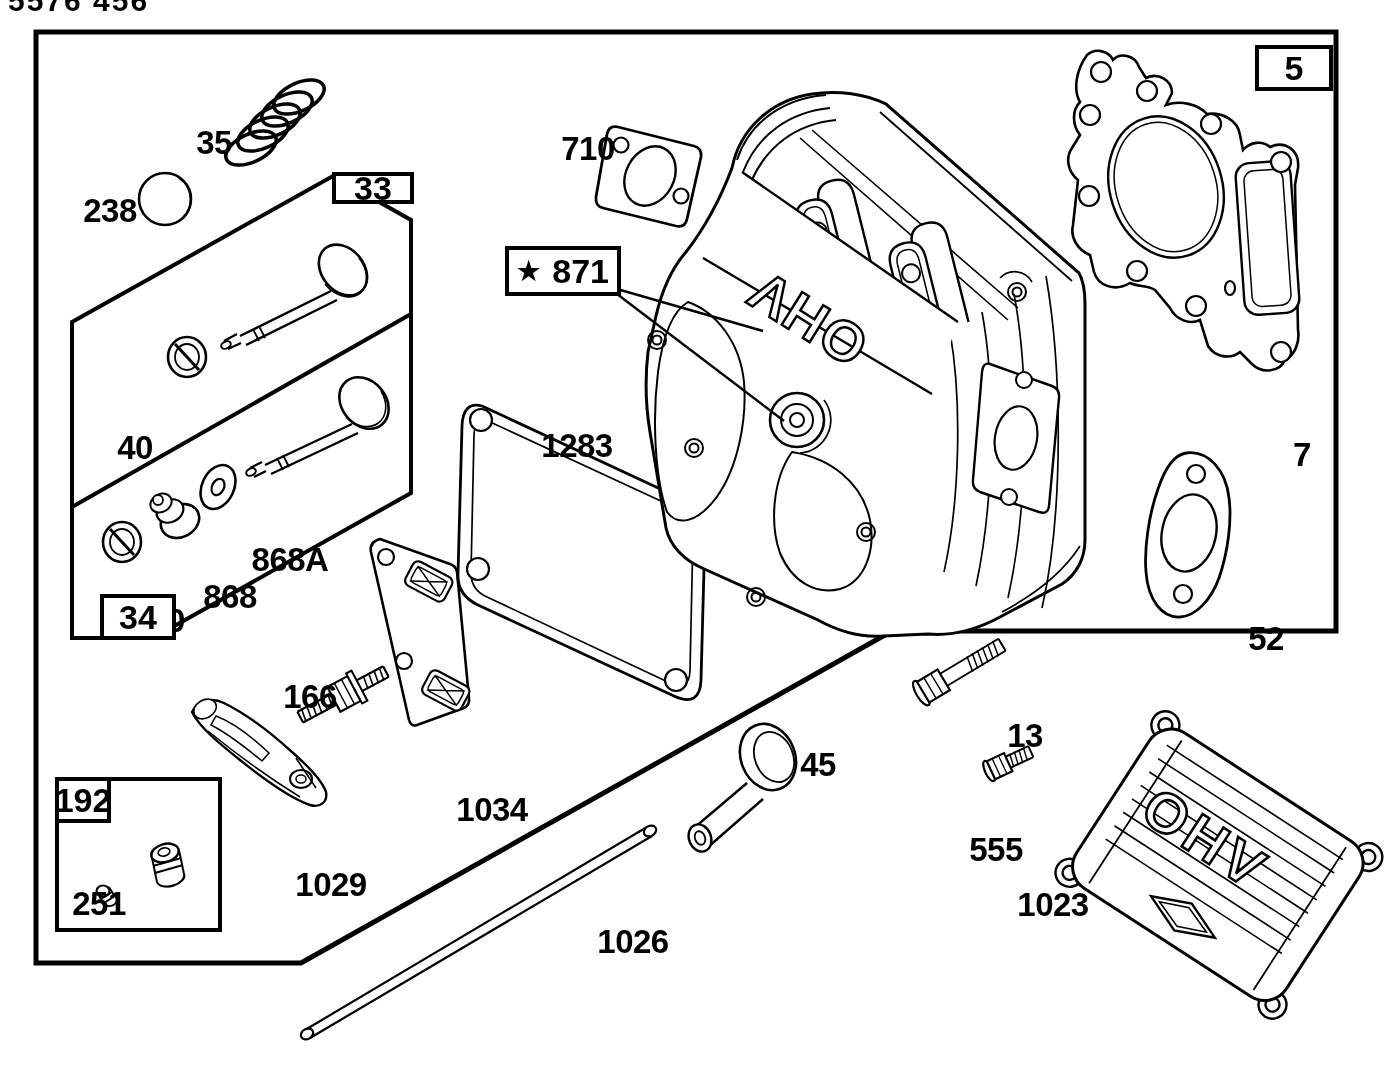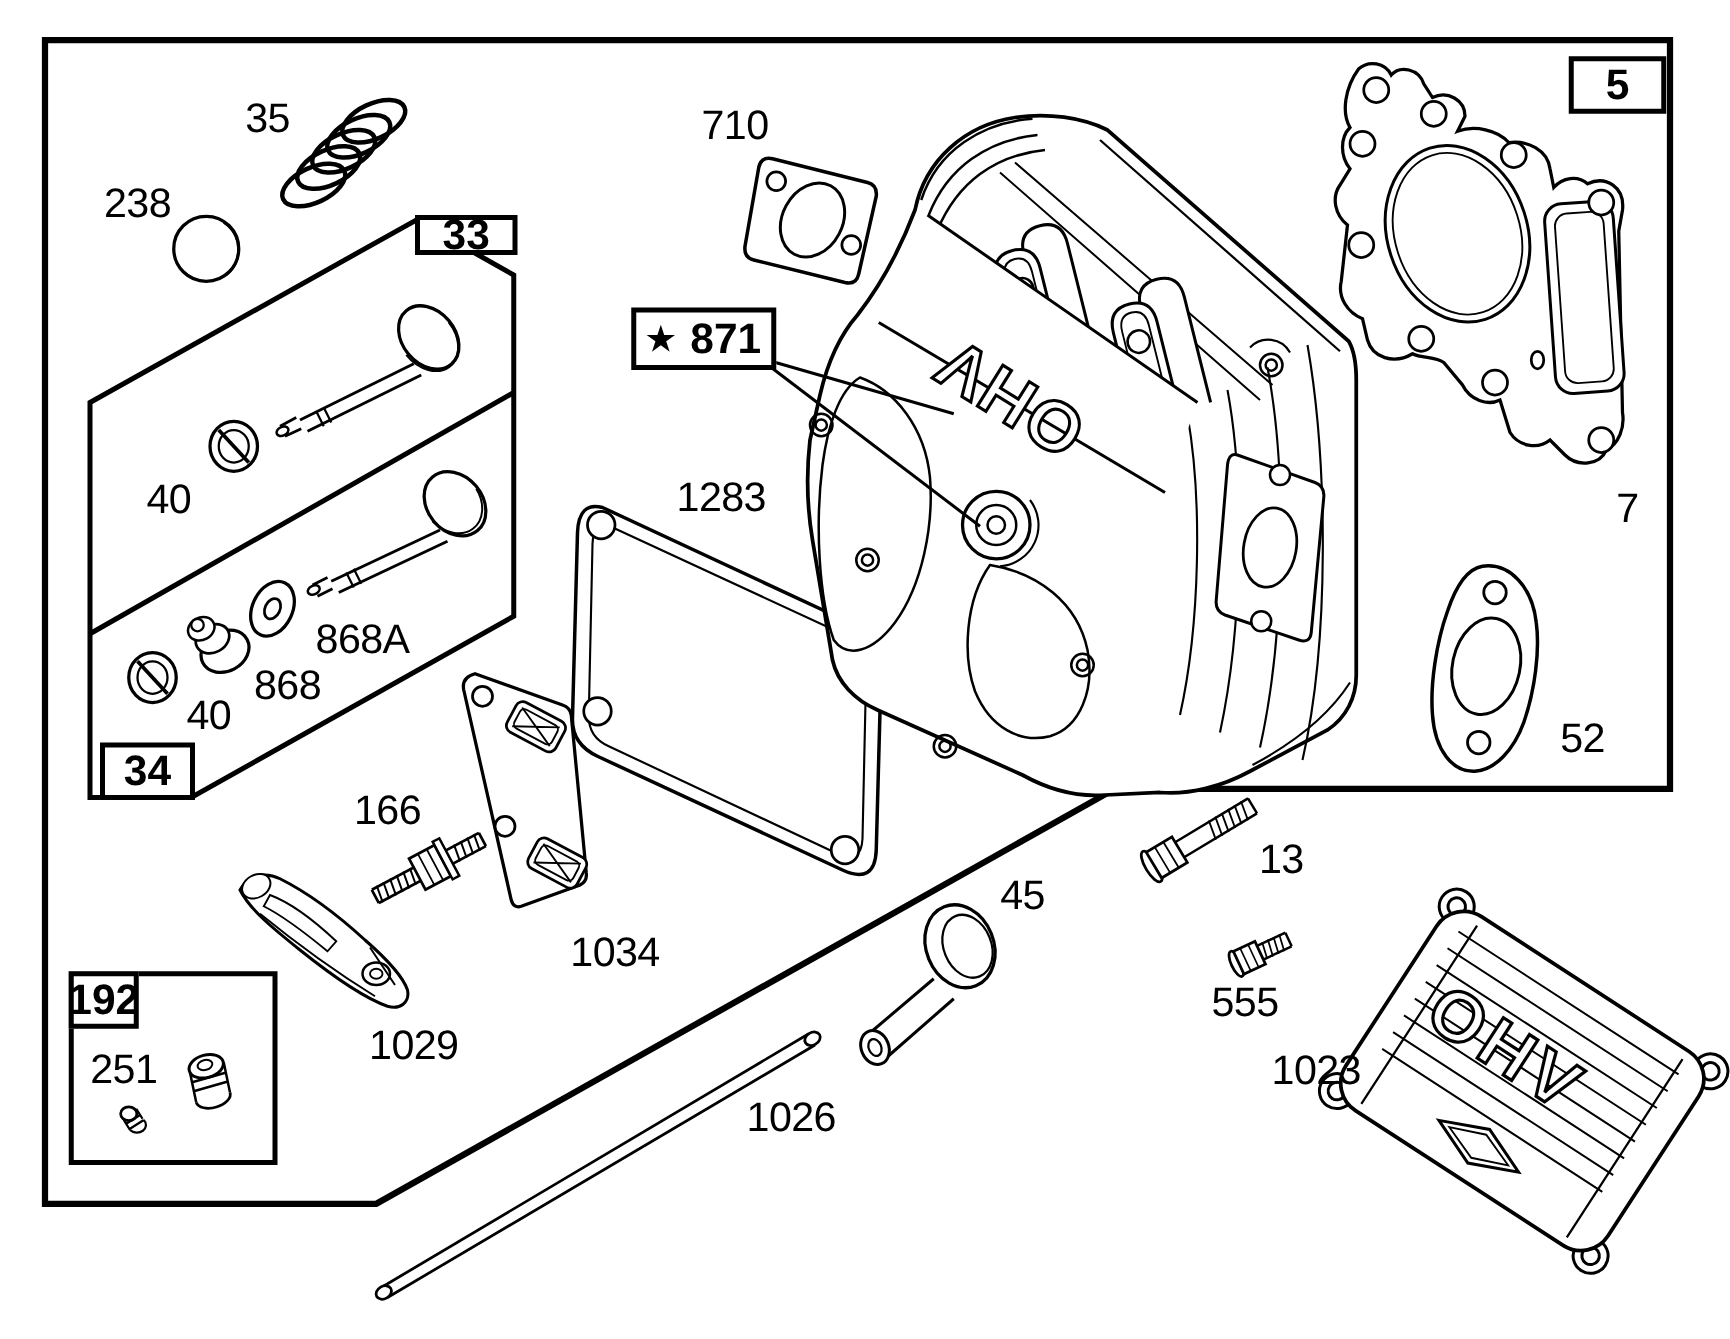--- a/index.html
+++ b/index.html
@@ -1,34 +1,37 @@
 <!DOCTYPE html>
 <html><head>
 <meta charset="utf-8">
 <style>
   html,body{margin:0;padding:0;background:#fff;}
   #canvas{position:relative;width:1384px;height:1071px;background:#fff;overflow:hidden;
           font-family:"Liberation Sans",sans-serif;color:#000;}
   #art{position:absolute;left:0;top:0;width:1384px;height:1071px;}
-  .label{position:absolute;transform:translate(-50%,-50%);font-weight:400;font-size:33px;
-         letter-spacing:-0.5px;white-space:nowrap;line-height:1;}
+  .label{position:absolute;transform:translate(-50%,-50%);font-weight:700;font-size:33px;
+         letter-spacing:-0.5px;white-space:nowrap;line-height:1;margin-top:48px;}
   .lbox{position:absolute;border:4px solid #000;background:#fff;display:flex;
         align-items:center;justify-content:center;font-weight:700;font-size:34px;
         box-sizing:border-box;line-height:1;}
   .obox{position:absolute;border:4px solid #000;background:transparent;box-sizing:border-box;}
   #corner-clip{position:absolute;left:8px;top:0;width:340px;height:20px;overflow:hidden;}
   #corner-clip span{position:absolute;left:0;top:-16px;font-weight:700;font-size:30px;letter-spacing:2px;}
   #star-lab{display:flex;align-items:center;gap:12px;}
   #star-lab .st{font-size:26px;}
 </style>
 </head>
 <body>
 
 <div id="canvas">
 
+  <div id="corner-clip">
+    <span>5576 456</span>
+  </div>
 
   <svg id="art" viewBox="0 0 1384 1071">
 
     <polygon points="36,32 1336,32 1336,631 892,631 301,963 36,963" fill="none" stroke="#000" stroke-width="5"></polygon>
 
     <g stroke="#000" fill="none" stroke-width="4">
       <polygon points="72,322 333,176 411,220 411,493 153,638 72,638"></polygon>
       <line x1="72" y1="507" x2="411" y2="314"></line>
     </g>
 
@@ -342,21 +345,21 @@
   <div class="label" style="left:1053px;top:856px">1023</div>
   <div class="label" style="left:1266px;top:590px">52</div>
   <div class="label" style="left:1302px;top:406px">7</div>
 
   <div class="lbox" style="left:1255px;top:45px;width:78px;height:46px">
     <span>5</span>
   </div>
   <div class="lbox" style="left:332px;top:172px;width:82px;height:32px">
     <span>33</span>
   </div>
-  <div class="lbox" style="left:80px;top:594px;width:76px;height:46px">
+  <div class="lbox" style="left:100px;top:594px;width:76px;height:46px">
     <span>34</span>
   </div>
   <div class="obox" style="left:55px;top:777px;width:167px;height:155px"></div>
   <div class="lbox" style="left:55px;top:777px;width:56px;height:46px">
     <span>192</span>
   </div>
   <div class="lbox" style="left:505px;top:246px;width:116px;height:50px">
     <span id="star-lab">
       <span class="st">★</span>
       <span>871</span>

